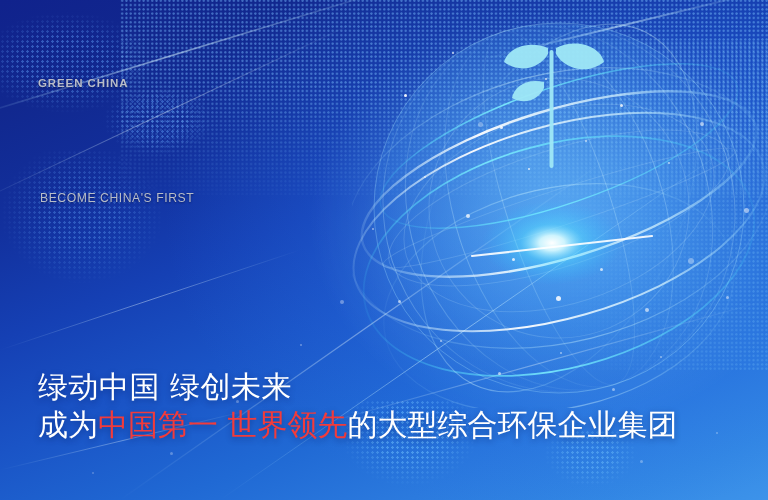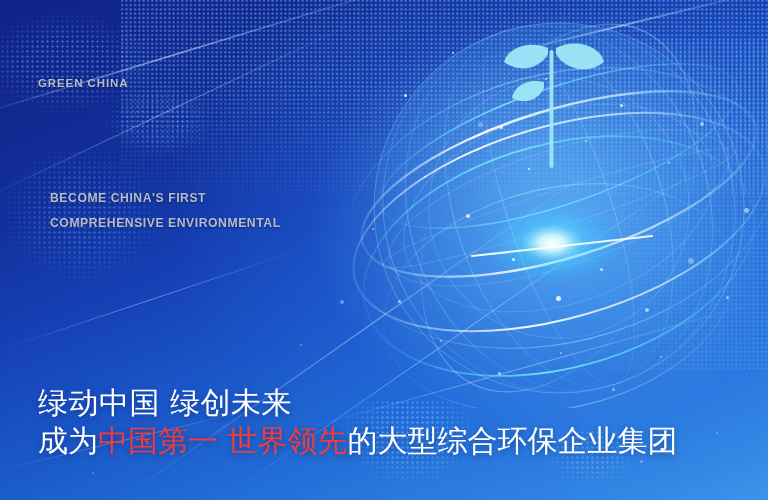--- a/index.html
+++ b/index.html
@@ -75,26 +75,26 @@
   
   .spark{position:absolute;border-radius:50%;background:#ffffff;mix-blend-mode:screen;pointer-events:none;}
 
   
   #txt-tagline{
     position:absolute;left:38px;top:71px;
     color:#b9bdc9;font-size:11.5px;font-weight:bold;letter-spacing:.9px;line-height:25px;
     text-shadow:0 1px 2px rgba(0,10,50,.55);
   }
   #txt-sub{
-    position:absolute;left:50px;top:186px;
-    color:#b7bcc8;font-size:12.2px;font-weight:bold;letter-spacing:.55px;line-height:25px;
+    position:absolute;left:40px;top:186px;
+    color:#b7bcc8;font-size:12.2px;font-weight:normal;letter-spacing:.55px;line-height:25px;
     text-shadow:0 1px 2px rgba(0,10,50,.5);
   }
   #txt-headline{
-    position:absolute;left:38px;top:384px;
+    position:absolute;left:38px;top:368px;
     font-size:30px;line-height:38px;color:#ffffff;letter-spacing:.5px;
     font-family:"DejaVu Sans","Liberation Sans",sans-serif;
     text-shadow:0 2px 6px rgba(0,25,90,.45);
     white-space:nowrap;
   }
   #txt-headline .hl{color:#f23b3b;}
   .hl-line{display:block;}
   .hl-line.l2{letter-spacing:0;}
 </style>
 </head>
@@ -250,21 +250,20 @@
     <div class="spark" style="left:528px;top:168px;width:2px;height:2px;opacity:.8;"></div>
     <div class="spark" style="left:478px;top:122px;width:5px;height:5px;opacity:.30;"></div>
   </div>
 
   <div id="txt-tagline">
     <div>GREEN CHINA</div>
   </div>
 
   <div id="txt-sub">
     <div>BECOME CHINA'S FIRST</div>
-    <div>COMPREHENSIVE ENVIRONMENTAL</div>
   </div>
 
   <div id="txt-headline">
     <span class="hl-line">绿动中国 绿创未来</span>
     <span class="hl-line l2">
       <span>成为</span><span class="hl">中国第一 世界领先</span><span>的大型综合环保企业集团</span>
     </span>
   </div>
 
 </div>

